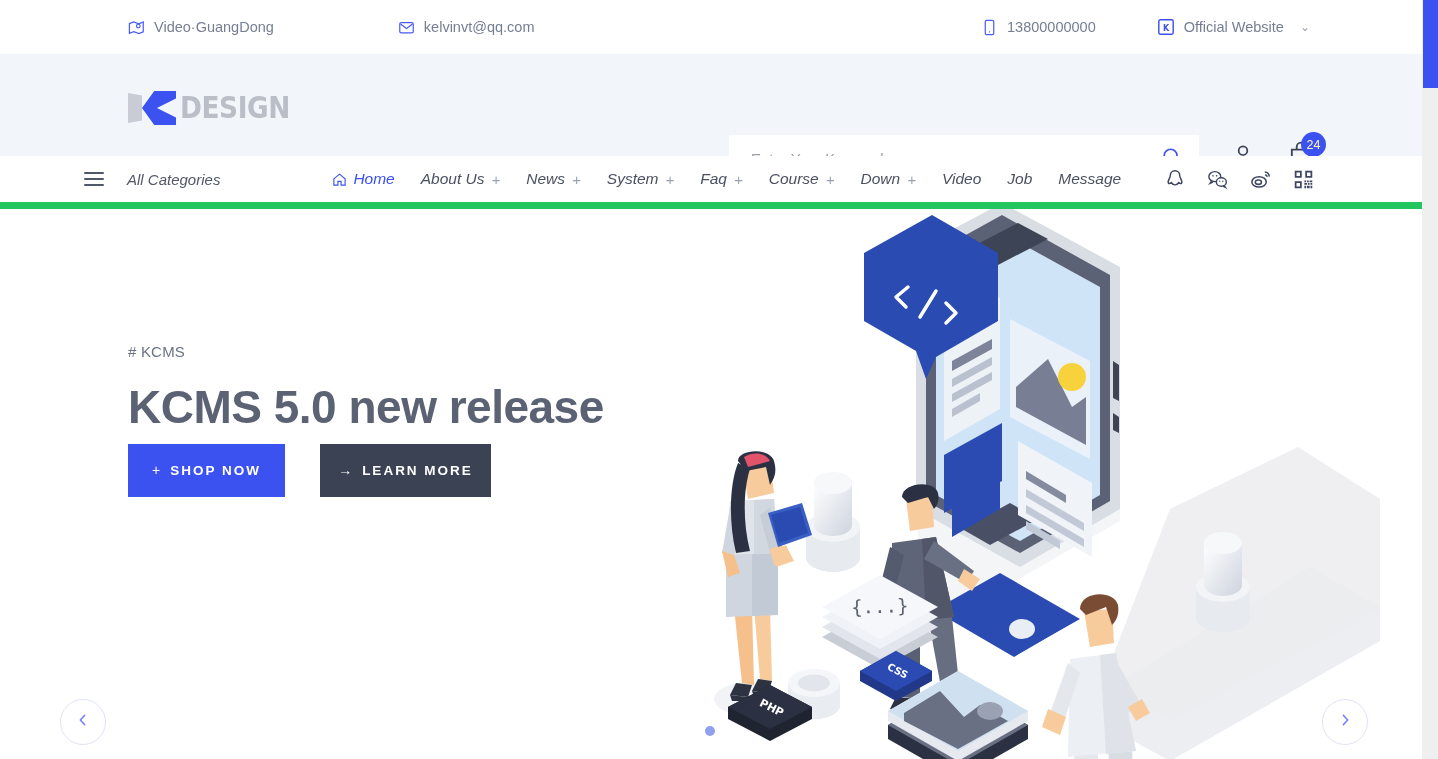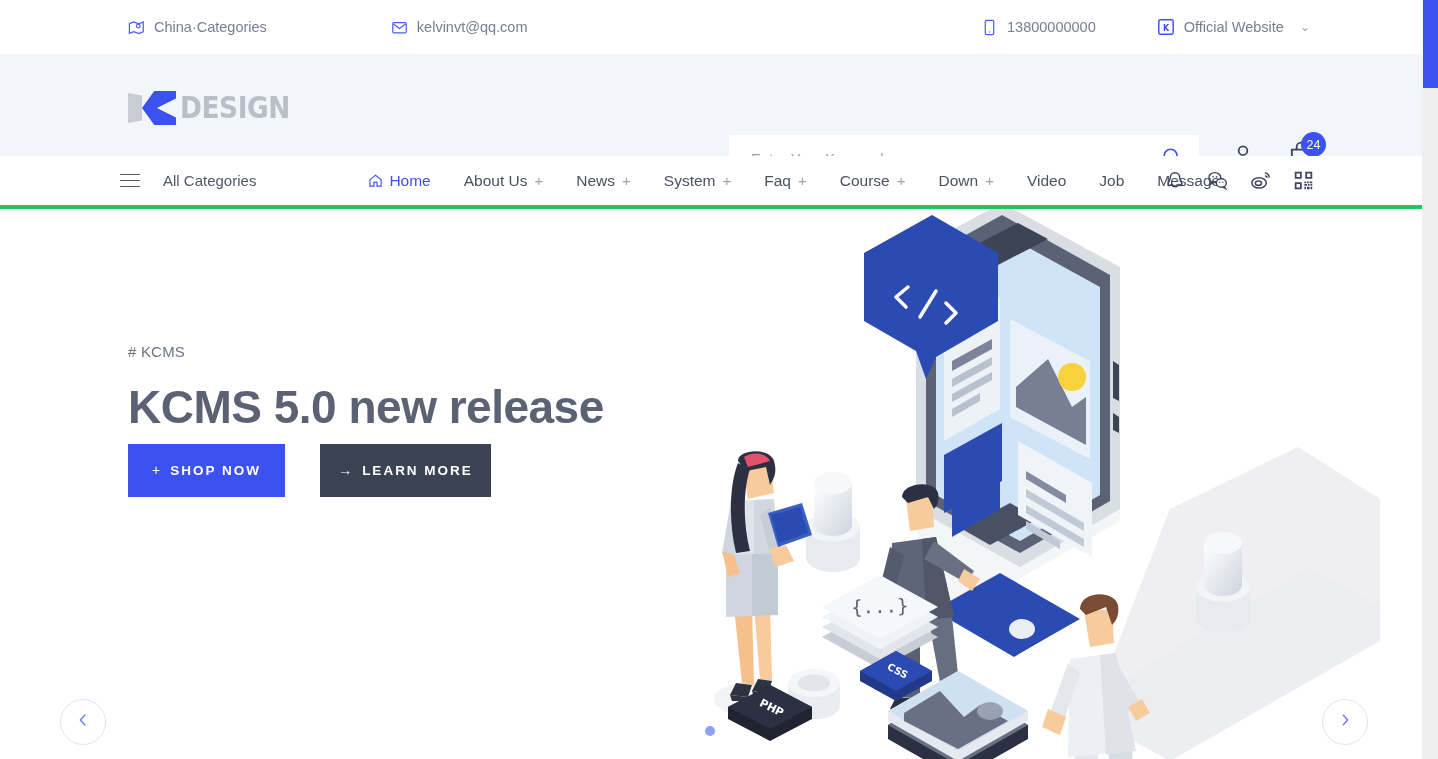--- a/index.html
+++ b/index.html
@@ -79,26 +79,26 @@
   .cart-badge {
     position:absolute; top:-8px; right:-10px; min-width:25px; height:25px;
     border-radius:50%; background:#3b51f0; color:#fef9c3; font-size:12.5px;
     display:flex; align-items:center; justify-content:center; font-weight:500;
     padding:0 3px;
   }
 
   
   .navbar {
     height:53px; background:#ffffff; display:flex; align-items:center;
-    padding:0 120px; position:relative; border-bottom:4px solid #22c55e;
+    padding:0 84px; position:relative; border-bottom:7px solid #22c55e;font-style:italic;
   }
   .burger { width:20px; height:14px; display:flex; flex-direction:column; justify-content:space-between; cursor:pointer; }
   .burger span { display:block; height:1.8px; background:#515868; border-radius:1px; }
   .all-cats { margin-left:23px; font-size:15px; color:#515868; cursor:pointer; }
-  .nav-links { display:flex; align-items:center; margin-left:99px; gap:7px; }
+  .nav-links { display:flex; align-items:center; margin-left:99px; gap:0; }
   .nav-link {
     display:flex; align-items:center; gap:6px; font-size:15.5px; color:#4a5160;
     padding:0 13px; cursor:pointer; white-space:nowrap;
   }
   .nav-link.active { color:#3b51f0; font-weight:500; }
   .nav-plus { color:#9aa2b4; font-size:15px; font-weight:400; margin-left:1px;}
   .home-ic { color:#3b51f0; display:flex; align-items:center; }
   .nav-social { position:absolute; right:122px; display:flex; align-items:center; gap:18px; }
   .soc-ic { width:25px; height:25px; color:#3f4663; display:flex; align-items:center; justify-content:center; cursor:pointer; }
 
@@ -140,21 +140,21 @@
   <div class="topbar">
     <div class="topbar-left">
 
       <div class="tb-item tb-gap-1">
         <span class="tb-icon">
           <svg width="17" height="17" viewBox="0 0 24 24" fill="none" stroke="currentColor" stroke-width="1.7">
             <path d="M2 6.5 L8 4 L15.5 6.8 L21.5 4.2 L21.5 18 L15.5 20.5 L8 17.8 L2 20.3 Z"></path>
             <circle cx="14.5" cy="10" r="2.6"></circle>
           </svg>
         </span>
-        <span class="txt">China·Categories</span>
+        <span class="txt">Video·GuangDong</span>
       </div>
 
       <div class="tb-item">
         <span class="tb-icon">
           <svg width="17" height="17" viewBox="0 0 24 24" fill="none" stroke="currentColor" stroke-width="1.7">
             <rect x="2.5" y="5" width="19" height="14.5" rx="2"></rect>
             <path d="M3.5 7 L12 13.5 L20.5 7"></path>
           </svg>
         </span>
         <span class="txt">kelvinvt@qq.com</span>

